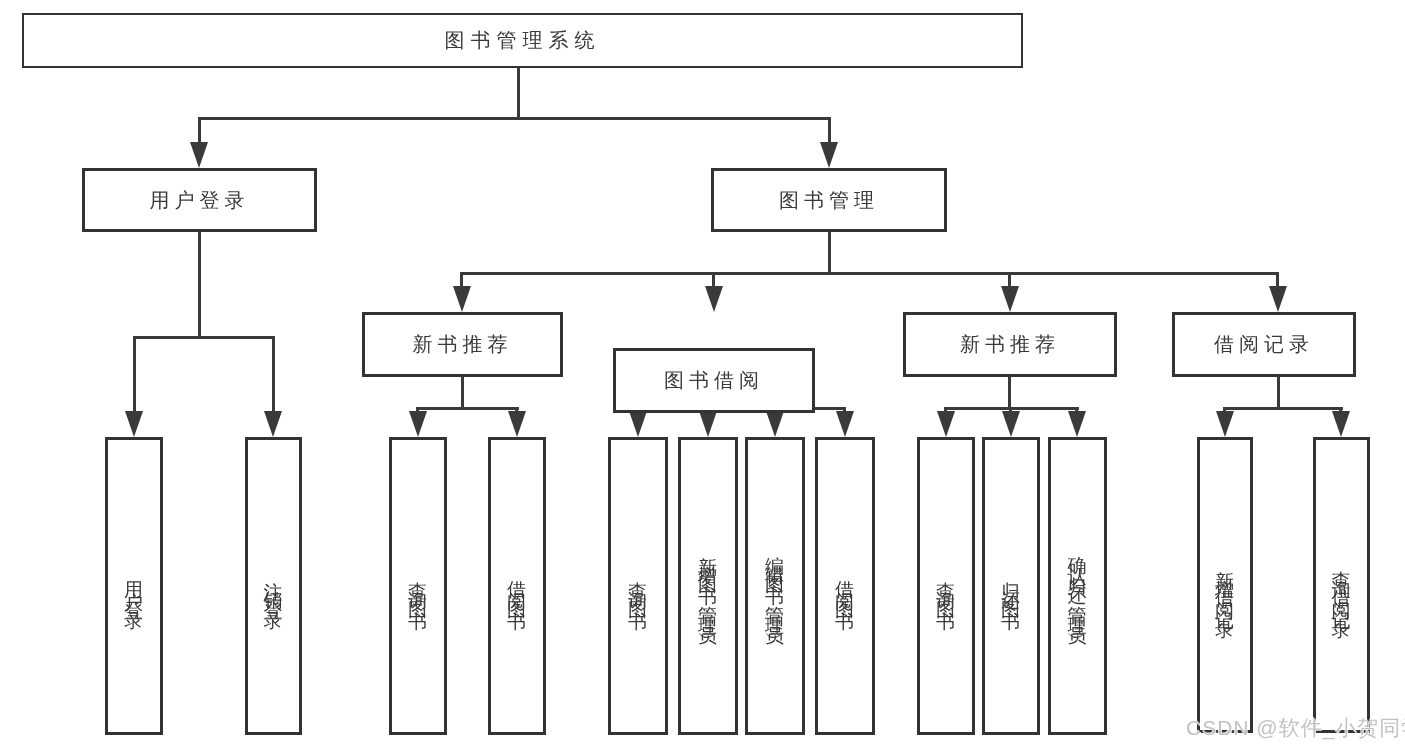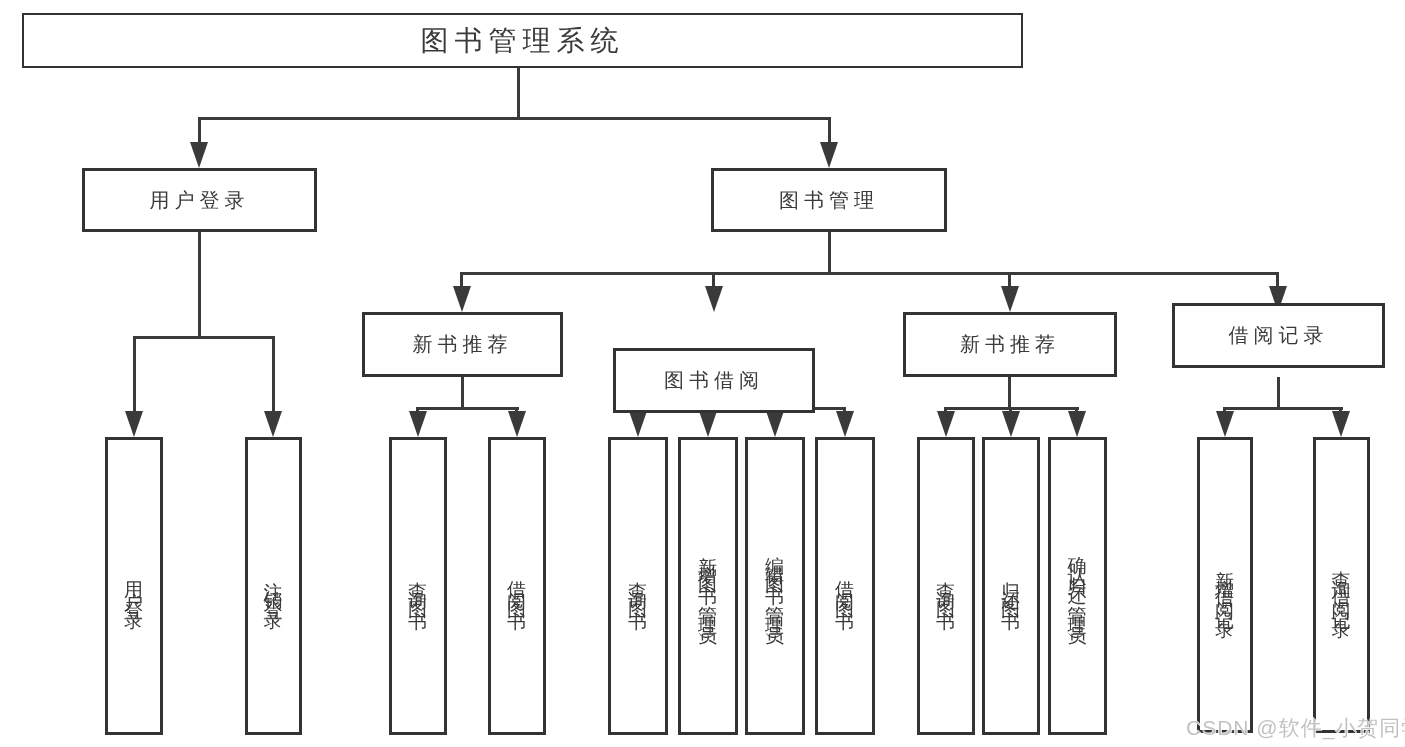--- a/index.html
+++ b/index.html
@@ -6,21 +6,21 @@
   .stage{
     position:relative;width:1405px;height:747px;background:#ffffff;overflow:hidden;
     font-family:"Liberation Sans","DejaVu Sans",sans-serif;
   }
   .box{
     position:absolute;background:#ffffff;border:3px solid #333333;box-sizing:border-box;
     display:flex;align-items:center;justify-content:center;
     color:#3a3a3a;z-index:2;
   }
   .box.hlabel{font-size:20px;letter-spacing:5px;white-space:nowrap;}
-  .box.root{border-width:2px;font-size:28px;letter-spacing:6px;}
+  .box.root{border-width:2px;font-size:20px;letter-spacing:6px;}
   .box.vlabel{
     writing-mode:vertical-rl;text-orientation:mixed;
     font-size:19px;letter-spacing:10px;line-height:1;
   }
   .vl{position:absolute;width:3px;background:#3a3a3a;z-index:1;}
   .hl{position:absolute;height:3px;background:#3a3a3a;z-index:1;}
   .ar{
     position:absolute;width:0;height:0;z-index:1;
     border-left:9px solid transparent;border-right:9px solid transparent;
     border-top:26px solid #3a3a3a;
@@ -108,21 +108,21 @@
 
   <div class="box hlabel" style="left:711px;top:168px;width:236px;height:64px;">
     <span>图书管理</span>
   </div>
   <div class="box hlabel" style="left:613px;top:312px;width:202px;height:65px;margin-top:36px;">
     <span>图书借阅</span>
   </div>
   <div class="box hlabel" style="left:903px;top:312px;width:214px;height:65px;">
     <span>新书推荐</span>
   </div>
-  <div class="box hlabel" style="left:1172px;top:303px;width:213px;height:65px;">
+  <div class="box hlabel" style="left:1172px;top:312px;width:184px;height:65px;">
     <span>借阅记录</span>
   </div>
 
   <div class="box vlabel" style="left:105px;top:437px;width:58px;height:298px;">
     <span>用户登录</span>
   </div>
   <div class="box vlabel" style="left:245px;top:437px;width:57px;height:298px;">
     <span>注销登录</span>
   </div>
 

